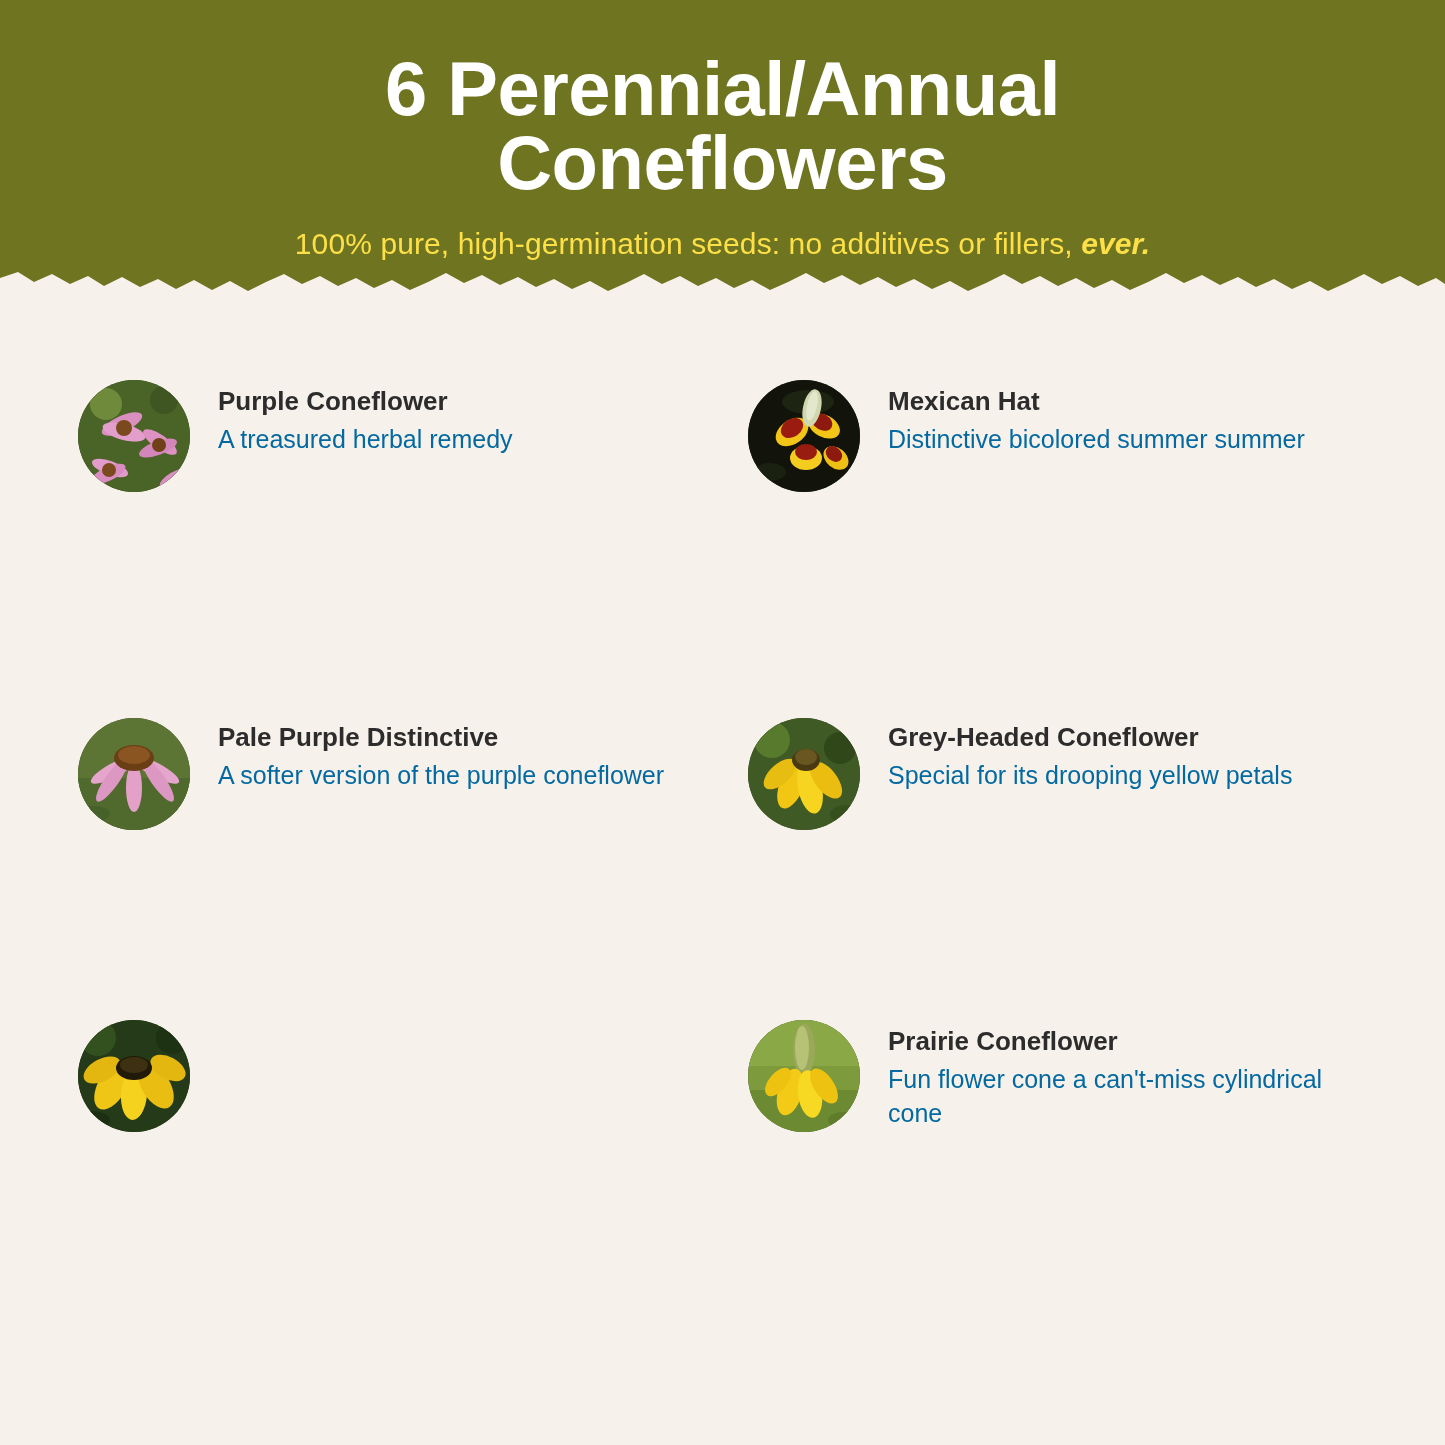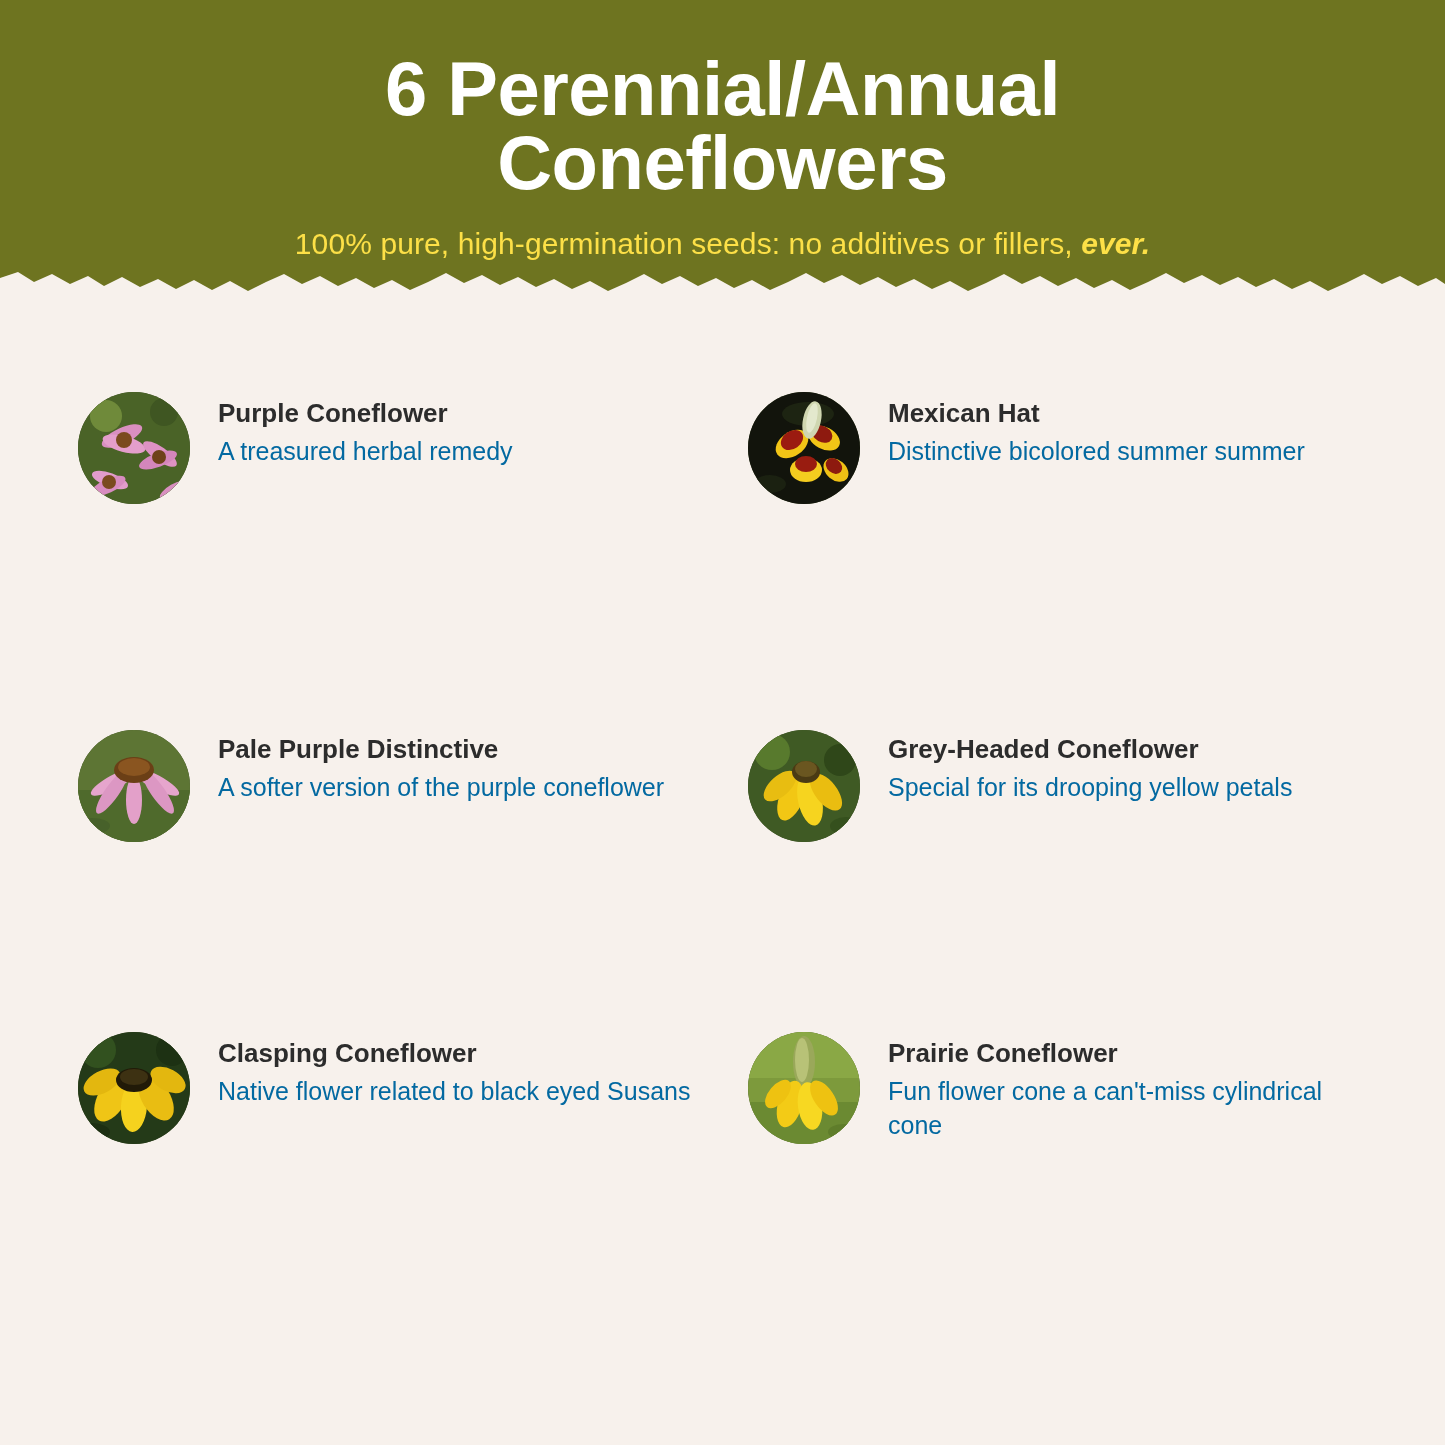--- a/index.html
+++ b/index.html
@@ -56,21 +56,21 @@
     bottom: -2px;
     width: 100%;
     height: 40px;
     z-index: 3;
     display: block;
   }
 
   
   .grid {
     position: absolute;
-    top: 392px;
+    top: 380px;
     left: 0;
     width: 100%;
     padding: 0 60px 0 78px;
     display: grid;
     grid-template-columns: 660px 660px;
     grid-template-rows: 320px 320px 320px;
     column-gap: 10px;
   }
   .item {
     display: flex;
@@ -246,24 +246,20 @@
             <ellipse cx="56" cy="74" rx="13" ry="26" fill="#f5d21e" transform="rotate(4 56 74)"></ellipse>
             <ellipse cx="78" cy="66" rx="14" ry="25" fill="#e9bd12" transform="rotate(-32 78 66)"></ellipse>
             <ellipse cx="24" cy="50" rx="11" ry="20" fill="#e3b70f" transform="rotate(62 24 50)"></ellipse>
             <ellipse cx="90" cy="48" rx="11" ry="19" fill="#e3b70f" transform="rotate(-62 90 48)"></ellipse>
             <ellipse cx="56" cy="48" rx="18" ry="12" fill="#211a08"></ellipse>
             <ellipse cx="56" cy="45" rx="14" ry="8" fill="#3d3112"></ellipse>
           </g>
           <ellipse cx="14" cy="100" rx="18" ry="9" fill="#1c2f12"></ellipse>
         </svg>
       </div>
-      <div class="text">
-        <div class="item-title">Clasping Coneflower</div>
-        <div class="item-desc">Native flower related to black eyed Susans</div>
-      </div>
     </div>
 
     <div class="item">
       <div class="thumb">
         <svg viewBox="0 0 112 112">
           <rect width="112" height="112" fill="#7d9a3c"></rect>
           <rect y="0" width="112" height="46" fill="#8aa845"></rect>
           <rect y="70" width="112" height="42" fill="#6b8a32"></rect>
           <ellipse cx="56" cy="30" rx="11" ry="26" fill="#9aa85a"></ellipse>
           <ellipse cx="54" cy="28" rx="7" ry="22" fill="#b8c277"></ellipse>

